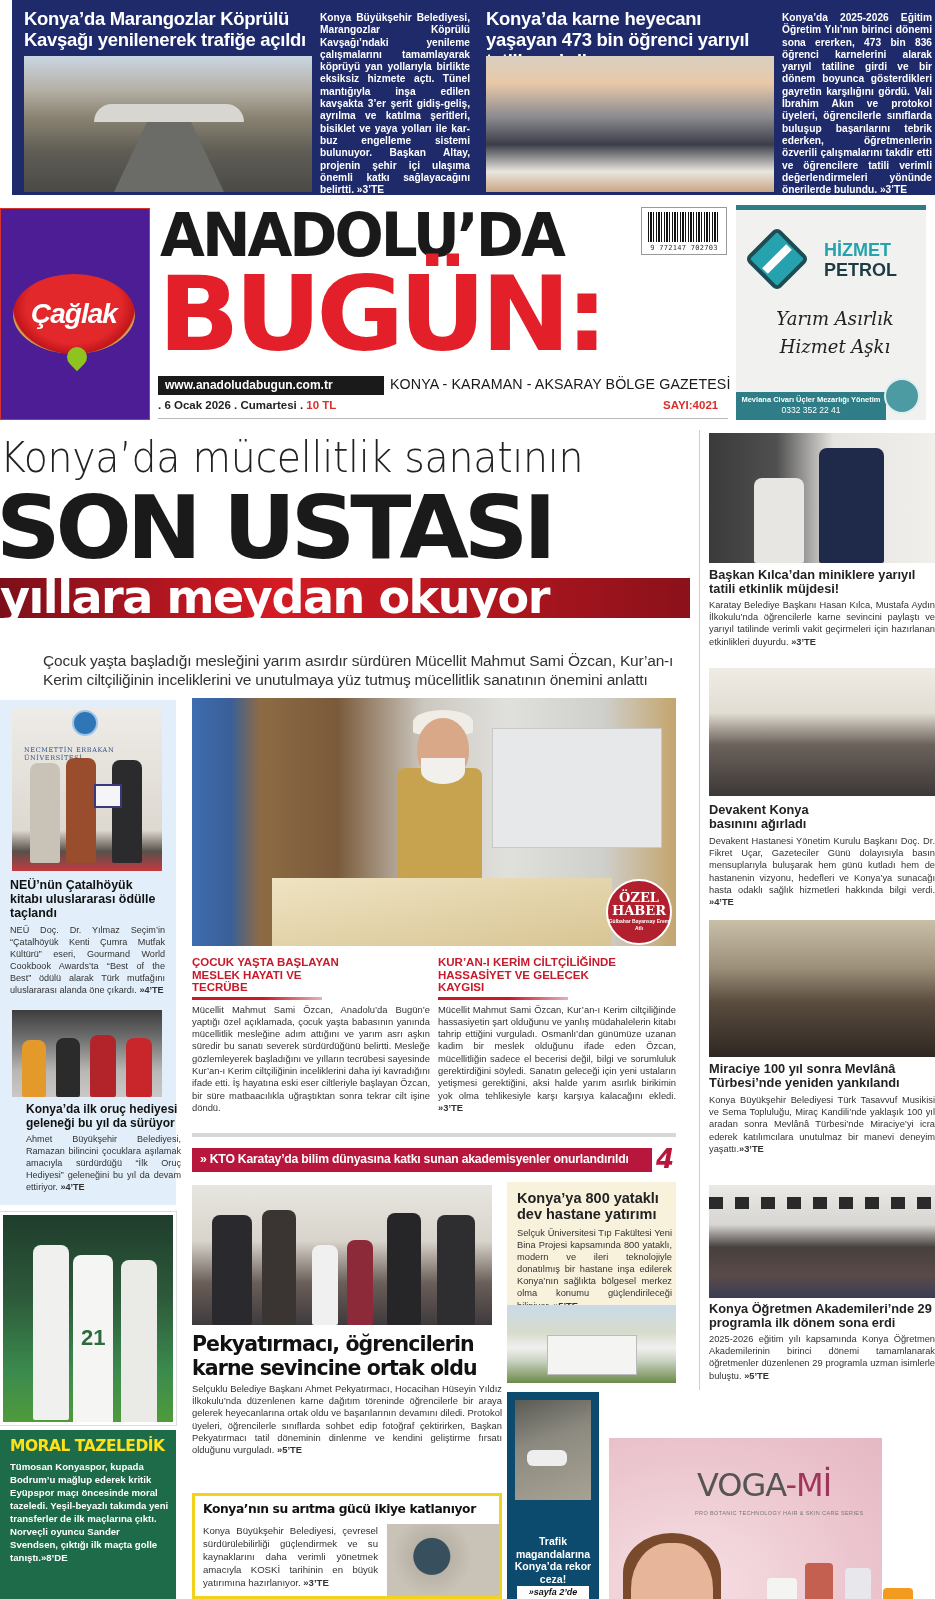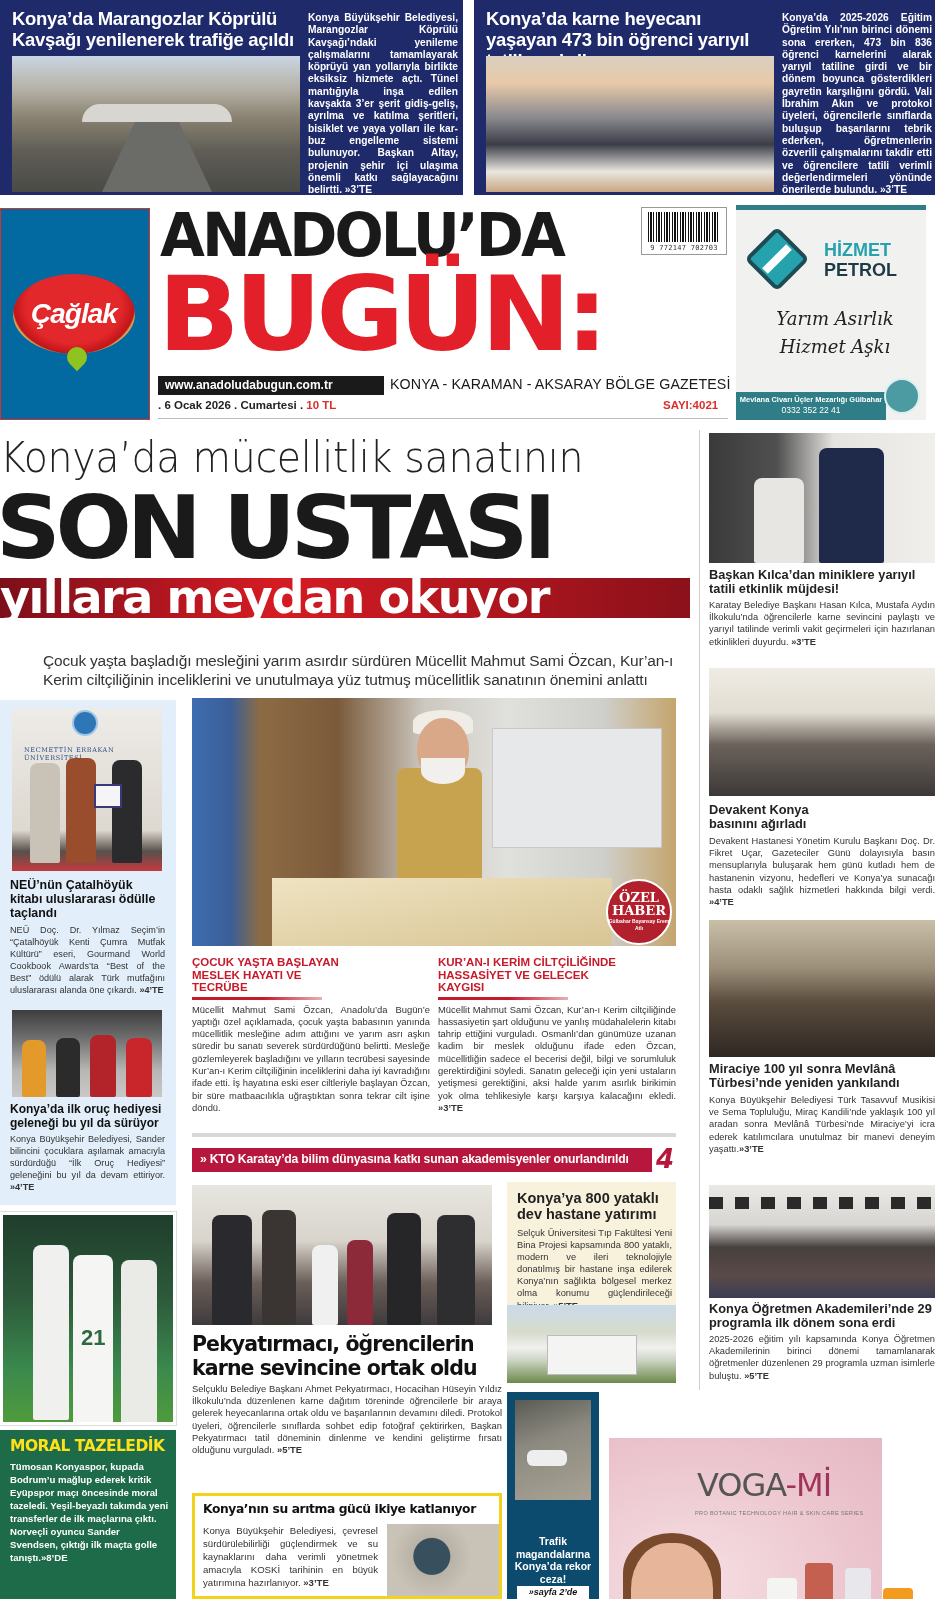--- a/index.html
+++ b/index.html
@@ -8,21 +8,21 @@
   .abs { position: absolute; }
 
   
   .topbox { position: absolute; top: 0; height: 195px; background: #1f2a6b; border: 2px solid #1f2a6b; }
   .topbox .t-title { position: absolute; left: 10px; top: 6px; color: #fff; font-weight: 700; font-size: 18.5px; line-height: 21px; letter-spacing: -0.3px; }
   .topbox .t-img { position: absolute; left: 10px; top: 54px; width: 288px; height: 136px; }
   .topbox .t-text { position: absolute; left: 306px; top: 10px; width: 150px; color: #fff; font-weight: 700; font-size: 10.2px; line-height: 12.3px; text-align: justify; }
   .ref { font-weight: 700; }
 
   
-  .caglak-box { left: 0; top: 208px; width: 150px; height: 212px; border: 1.5px solid #d9302b; background: #0369a1; }
+  .caglak-box { left: 0; top: 208px; width: 150px; height: 212px; border: 1.5px solid #d9302b; background: #4c1d95; }
   .caglak-logo { position: absolute; left: 12px; top: 65px; width: 122px; height: 80px; border-radius: 50%; background: radial-gradient(ellipse at 50% 40%, #e3282b 55%, #c0151a 70%, #d4a050 72%, #e8c27a 80%); display: flex; align-items: center; justify-content: center; }
   .caglak-logo span { color: #fff; font-weight: 700; font-size: 28px; font-family: "Liberation Sans", sans-serif; letter-spacing: -1px; font-style: italic; }
   .caglak-drop { position: absolute; left: 66px; top: 138px; width: 20px; height: 20px; border-radius: 50% 50% 50% 0; background: #8fc31f; transform: rotate(-45deg); }
 
   .mast-1 { left: 160px; top: 205px; font-family: "DejaVu Sans", sans-serif; font-weight: 900; font-size: 58px; letter-spacing: -3px; color: #1a1a1a; transform: scaleY(1.05); transform-origin: top left; line-height: 58px; }
   .mast-2 { left: 158px; top: 262px; font-family: "DejaVu Sans", sans-serif; font-weight: 900; font-size: 104px; letter-spacing: -5px; color: #e3202a; line-height: 104px; transform: scaleX(1.03); transform-origin: top left; }
   .barcode { left: 641px; top: 207px; width: 86px; height: 48px; border: 1px solid #999; background: #fff; }
   .barcode .bars { position: absolute; left: 6px; top: 4px; right: 6px; height: 30px; background: repeating-linear-gradient(90deg, #111 0 1px, #fff 1px 2px, #111 2px 4px, #fff 4px 5px, #111 5px 6px, #fff 6px 8px); }
   .barcode .num { position: absolute; left: 2px; right: 2px; bottom: 2px; font-size: 7px; text-align: center; font-family: "DejaVu Sans Mono", monospace; color: #333; letter-spacing: 0.3px; }
   .url-bar { left: 158px; top: 376px; width: 226px; height: 19px; background: #1a1a1a; color: #fff; font-size: 12px; font-weight: 700; padding: 2px 0 0 7px; }
@@ -118,21 +118,21 @@
   .voga-bottle { position: absolute; border-radius: 4px; }
 
   
   .rcol-rule { left: 699px; top: 430px; width: 1px; height: 960px; background: #cfcfcf; }
   .r-head { font-size: 12.8px; line-height: 14px; color: #222; font-weight: 700; }
   .r-body { font-size: 9.3px; line-height: 12.2px; color: #333; text-align: justify; }
 </style>
 </head>
 <body>
 
-<div class="topbox" style="left:0;width:463px;">
+<div class="topbox" style="left:12px;width:463px;">
   <div class="t-title" style="width:290px;">Konya’da Marangozlar Köprülü Kavşağı yenilenerek trafiğe açıldı</div>
   <div class="t-img photo" style="background:linear-gradient(180deg,#c9d6e2 0%,#b5b0a5 25%,#8a8372 45%,#5f5d55 70%,#4a4a46 100%);">
     <div class="abs" style="left:70px;top:48px;width:150px;height:18px;background:#d8d6d0;border-radius:40px 40px 0 0;"></div>
     <div class="abs" style="left:90px;top:66px;width:110px;height:70px;background:#6b6b68;clip-path:polygon(30% 0,70% 0,100% 100%,0 100%);"></div>
   </div>
   <div class="t-text"><span>Konya Büyükşehir Belediyesi, Marangozlar Köprülü Kavşağı’ndaki yenileme çalışmalarını tamamlayarak köprüyü yan yollarıyla birlikte eksiksiz hizmete açtı. Tünel mantığıyla inşa edilen kavşakta 3’er şerit gidiş-geliş, ayrılma ve katılma şeritleri, bisiklet ve yaya yolları ile kar-buz engelleme sistemi bulunuyor. Başkan Altay, projenin şehir içi ulaşıma önemli katkı sağlayacağını belirtti.</span> <span class="ref">»3’TE</span></div>
 </div>
 
 <div class="topbox" style="left:474px;width:461px;">
   <div class="t-title" style="width:290px;">Konya’da karne heyecanı yaşayan 473 bin öğrenci yarıyıl tatiline girdi</div>
@@ -165,21 +165,21 @@
   <div class="hz-diamond"></div>
   <div class="hz-title">
     <span class="a">HİZMET</span>
     <span class="b">PETROL</span>
   </div>
   <div class="hz-script">
     <div>Yarım Asırlık</div>
     <div>Hizmet Aşkı</div>
   </div>
   <div class="hz-foot">
-    <div>Mevlana Civarı Üçler Mezarlığı Gülbahar</div>
+    <div>Mevlana Civarı Üçler Mezarlığı Yönetim</div>
     <div class="ph">0332 352 22 41</div>
   </div>
   <div class="hz-dome"></div>
 </div>
 
 <div class="abs kicker">Konya’da mücellitlik sanatının</div>
 <div class="abs big">SON USTASI</div>
 <div class="abs redbar"></div>
 <div class="abs redbar-text">yıllara meydan okuyor</div>
 <div class="abs deck">Çocuk yaşta başladığı mesleğini yarım asırdır sürdüren Mücellit Mahmut Sami Özcan, Kur’an-ı Kerim ciltçiliğinin inceliklerini ve unutulmaya yüz tutmuş mücellitlik sanatının önemini anlattı</div>
@@ -228,23 +228,23 @@
   <div class="l-body" style="margin-top:5px;"><span>NEÜ Doç. Dr. Yılmaz Seçim’in “Çatalhöyük Kenti Çumra Mutfak Kültürü” eseri, Gourmand World Cookbook Awards’ta “Best of the Best” ödülü alarak Türk mutfağını uluslararası alanda öne çıkardı.</span> <span class="ref">»4’TE</span></div>
 </div>
 
 <div class="abs ph-oruc photo">
   <div class="person" style="left:10px;top:30px;width:24px;height:57px;background:#e49a2a;"></div>
   <div class="person" style="left:44px;top:28px;width:24px;height:59px;background:#2b2b2b;"></div>
   <div class="person" style="left:78px;top:25px;width:26px;height:62px;background:#b3232a;"></div>
   <div class="person" style="left:114px;top:28px;width:26px;height:59px;background:#c8262b;"></div>
 </div>
 
-<div class="abs" style="left:10px;top:1102px;width:155px;">
+<div class="abs" style="left:26px;top:1102px;width:155px;">
   <div class="l-head" style="font-size:12px;">Konya’da ilk oruç hediyesi geleneği bu yıl da sürüyor</div>
-  <div class="l-body" style="margin-top:4px;"><span>Konya Büyükşehir Belediyesi, Sander bilincini çocuklara aşılamak amacıyla sürdürdüğü “İlk Oruç Hediyesi” geleneğini bu yıl da devam ettiriyor.</span> <span class="ref">»4’TE</span></div>
+  <div class="l-body" style="margin-top:4px;"><span>Ahmet Büyükşehir Belediyesi, Ramazan bilincini çocuklara aşılamak amacıyla sürdürdüğü “İlk Oruç Hediyesi” geleneğini bu yıl da devam ettiriyor.</span> <span class="ref">»4’TE</span></div>
 </div>
 
 <div class="abs ph-soccer photo">
   <div class="person" style="left:30px;top:30px;width:36px;height:175px;background:#f0f0ee;"></div>
   <div class="person" style="left:70px;top:40px;width:40px;height:170px;background:#f5f5f3;"></div>
   <div class="person" style="left:118px;top:45px;width:36px;height:165px;background:#eaeae6;"></div>
   <div class="abs" style="left:78px;top:110px;color:#2d6b3e;font-weight:700;font-size:22px;">21</div>
 </div>
 
 <div class="abs moral-box">

